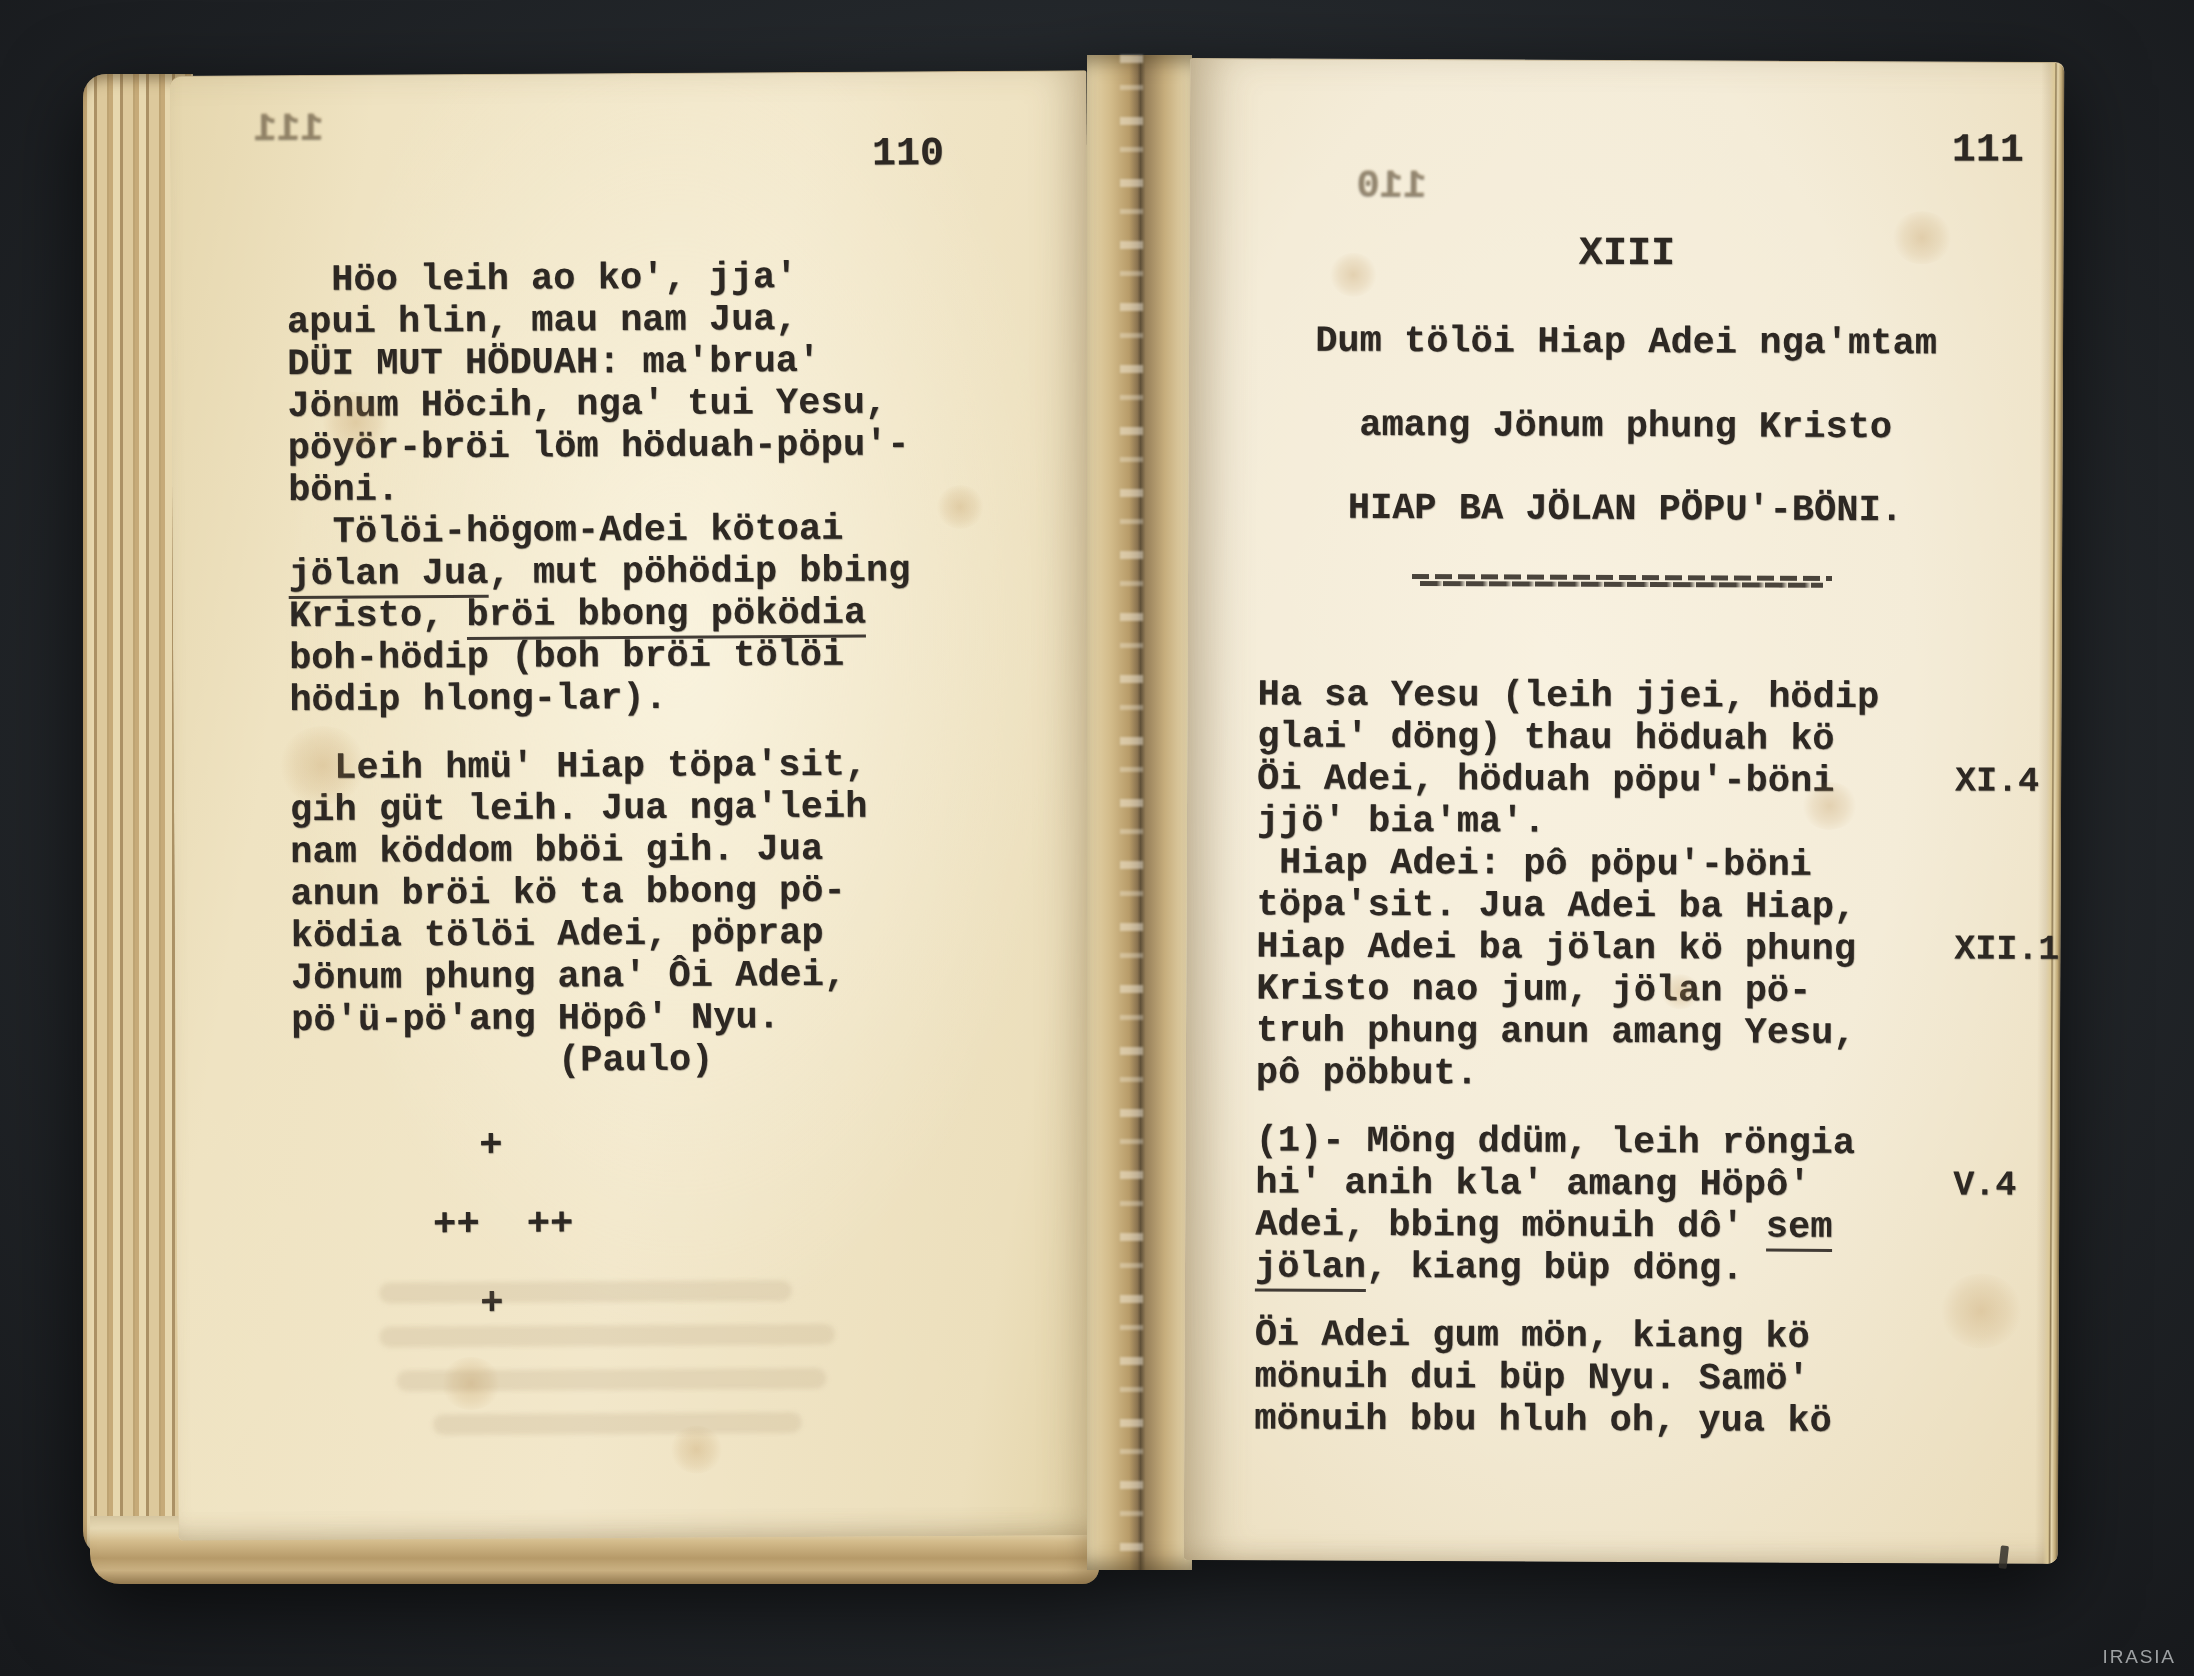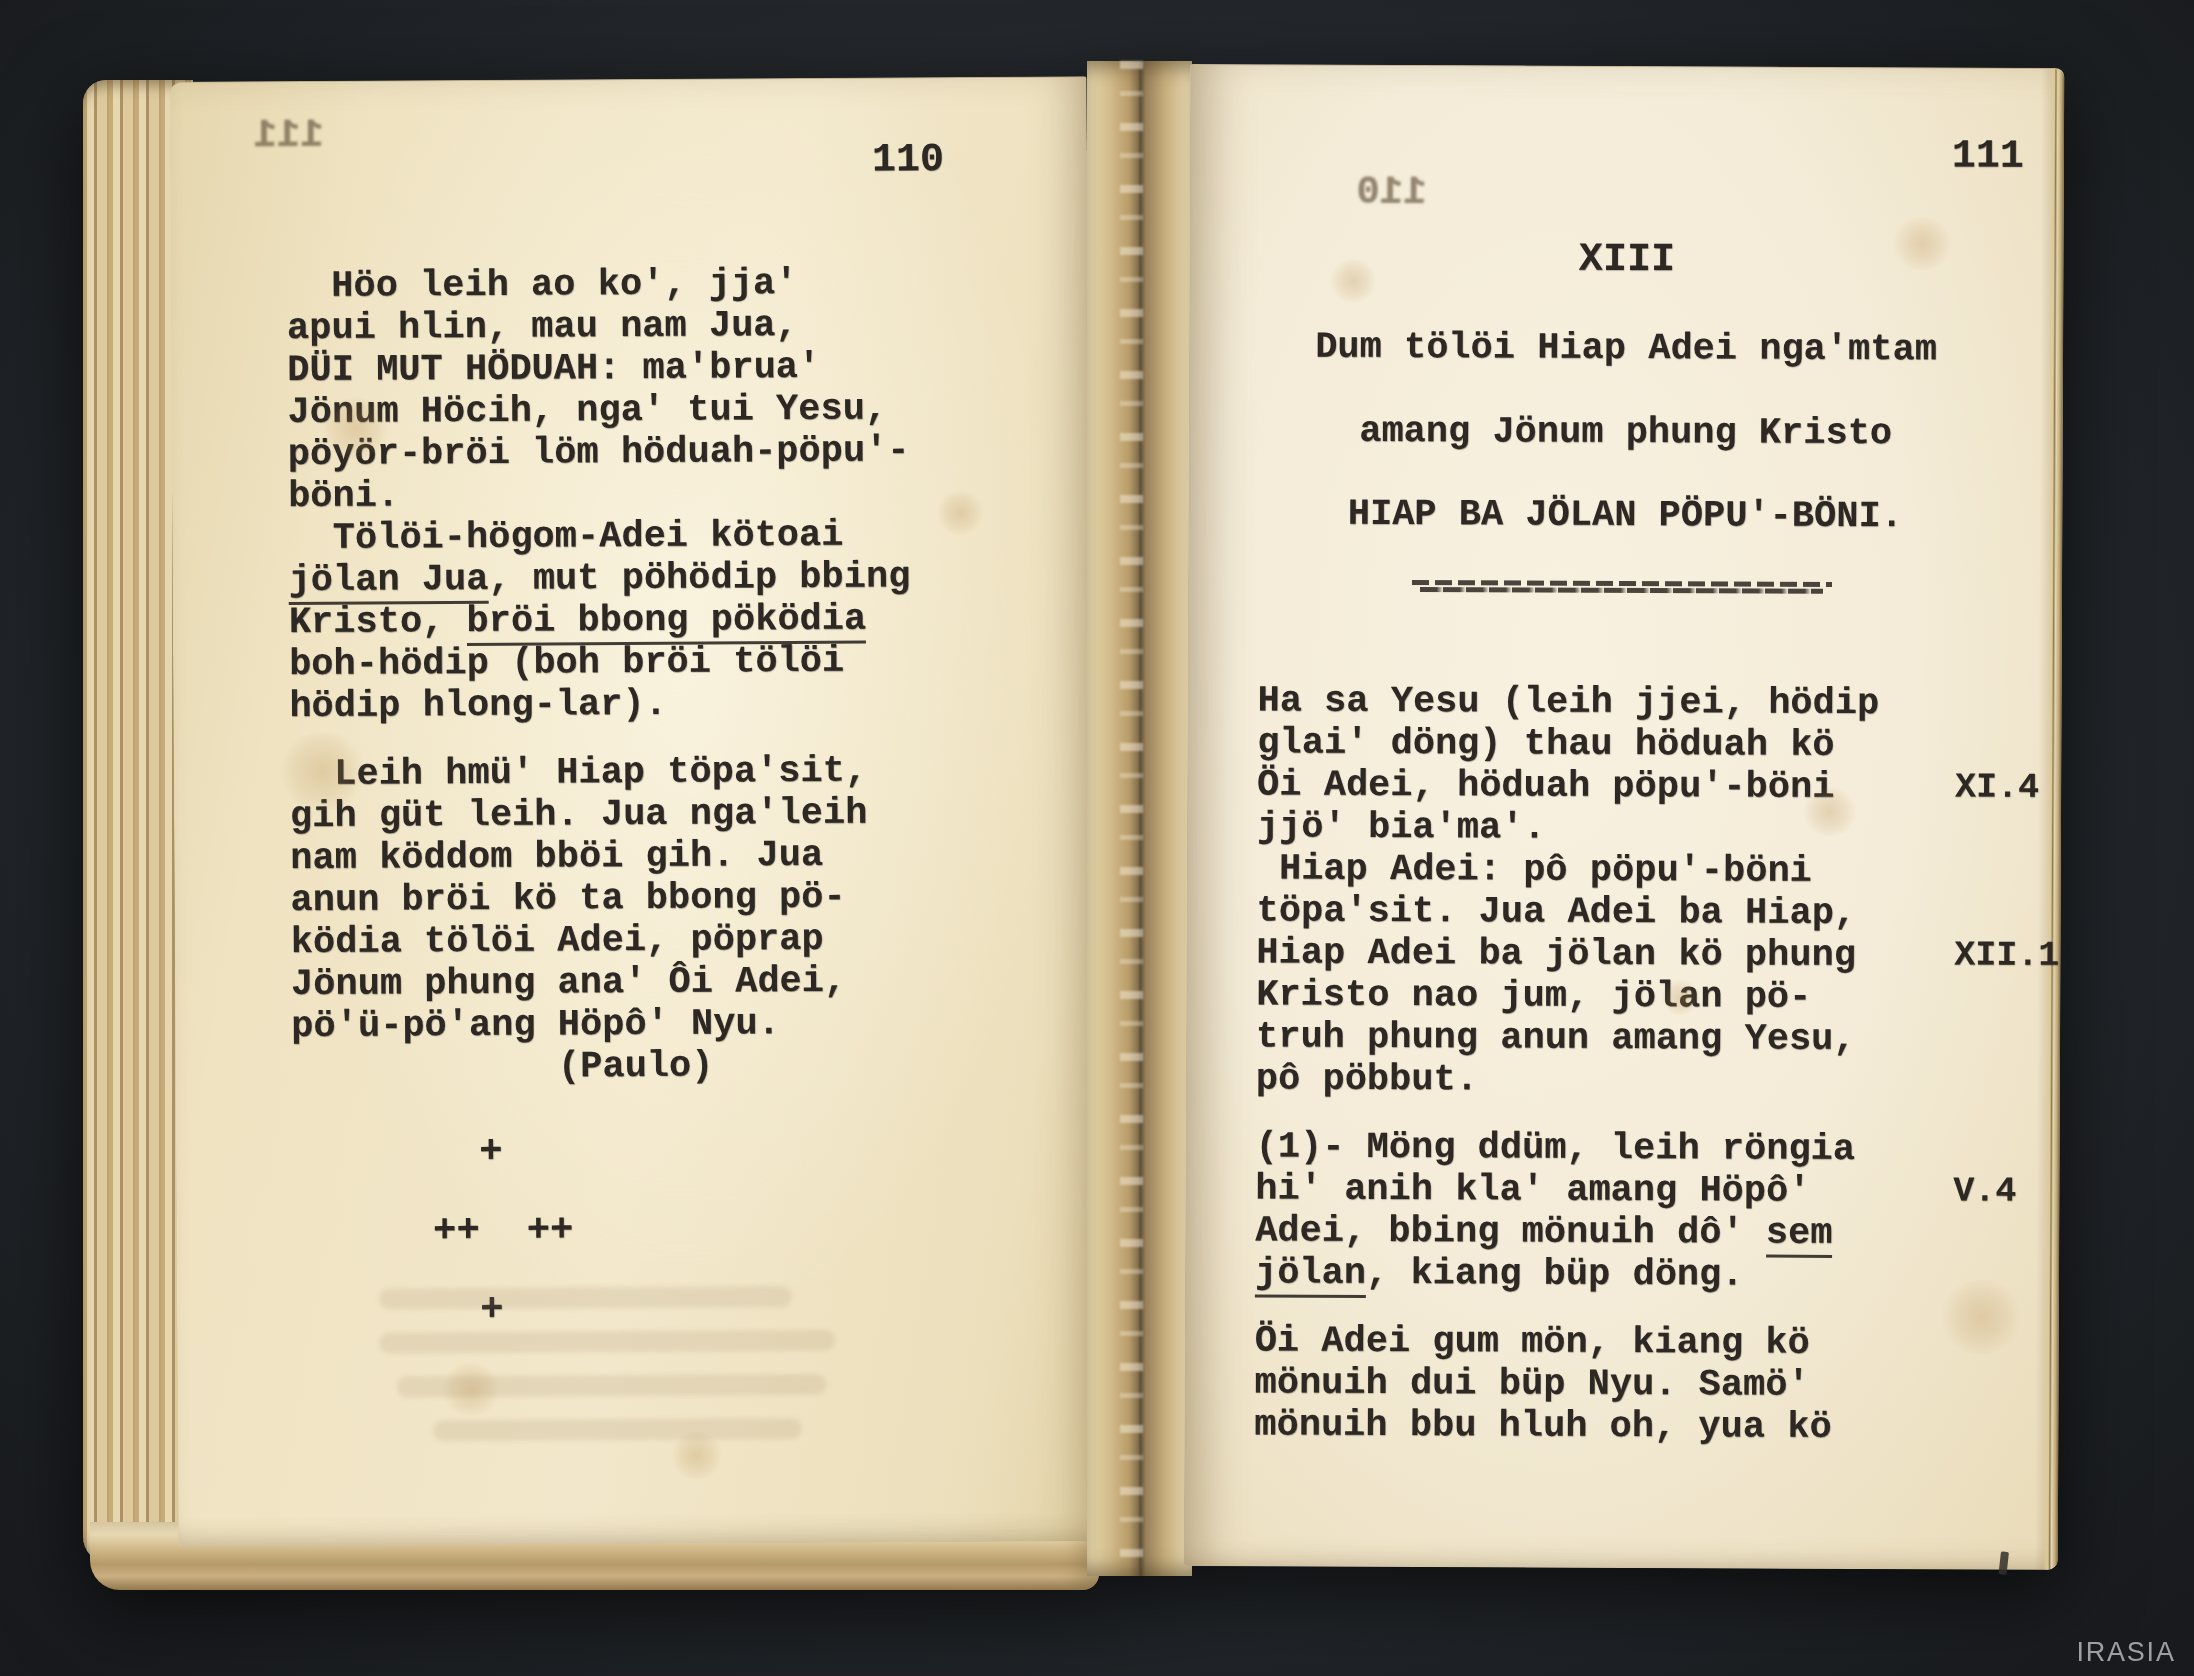--- a/index.html
+++ b/index.html
@@ -1,21 +1,21 @@
 <!DOCTYPE html>
 <html style="font-size:14px"><head>
 <meta charset="utf-8">
 <style>
   html,body{margin:0;padding:0;background:#17191c;}
   #scene{
     position:relative;width:2195px;height:1677px;overflow:hidden;
     background:radial-gradient(ellipse at 50% 45%, #2b3034 0%, #24282c 55%, #17191c 100%);
     font-family:"Liberation Mono","DejaVu Sans Mono",monospace;
   }
-  .book{position:absolute;left:79px;top:54px;width:1988px;height:1536px;
+  .book{position:absolute;left:79px;top:48px;width:1988px;height:1536px;
     filter:drop-shadow(0 22px 40px rgba(0,0,0,.65));}
   
   .stack-left{
     position:absolute;left:4.4px;top:26px;width:110px;height:1483px;
     border-radius:23px 0 0 26px;
     background:
       repeating-linear-gradient(90deg,
         #c6aa78 0 4.4px, #e7d7ae 4.4px 11.4px, #ab9165 11.4px 14px,
         #ddc99c 14px 24px, #bda372 24px 26px);
     box-shadow:inset 0 12.3px 12.3px -7px rgba(90,70,40,.55), inset 0 -14px 14px -7px rgba(90,70,40,.55);
@@ -97,21 +97,21 @@
   
   .spot{position:absolute;border-radius:50%;pointer-events:none;
     background:radial-gradient(circle, rgba(186,144,82,.30) 0%, rgba(186,144,82,.14) 45%, rgba(186,144,82,0) 72%);}
   .ghost-line{position:absolute;height:21px;border-radius:10.5px;
     background:rgba(158,137,100,.17);filter:blur(2.6px);}
   .ink-tick{position:absolute;left:816px;top:1483px;width:8px;height:23px;background:#33302a;
     transform:rotate(6deg);border-radius:1.8px;opacity:.85;}
   .watermark{
     position:absolute;right:19.3px;bottom:8.8px;
     font-family:"Liberation Sans","DejaVu Sans",sans-serif;
-    font-size:27px;color:#b5b8ba;letter-spacing:1.8px;opacity:.85;
+    font-size:19px;color:#b5b8ba;letter-spacing:1.8px;opacity:.85;
   }
 </style>
 </head>
 <body>
 
 <div id="scene">
   <div class="book">
 
     <div class="stack-left"></div>
     <div class="stack-bottom"></div>

